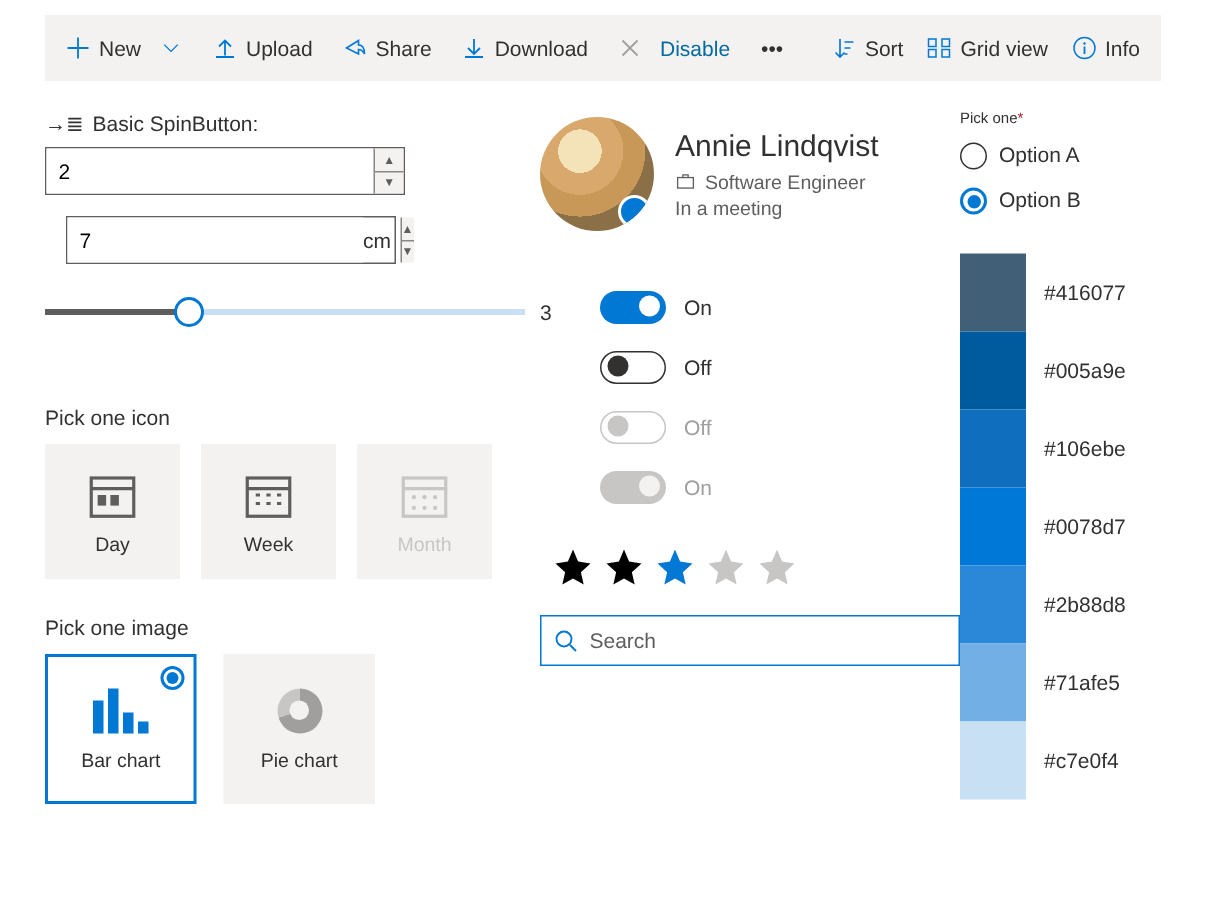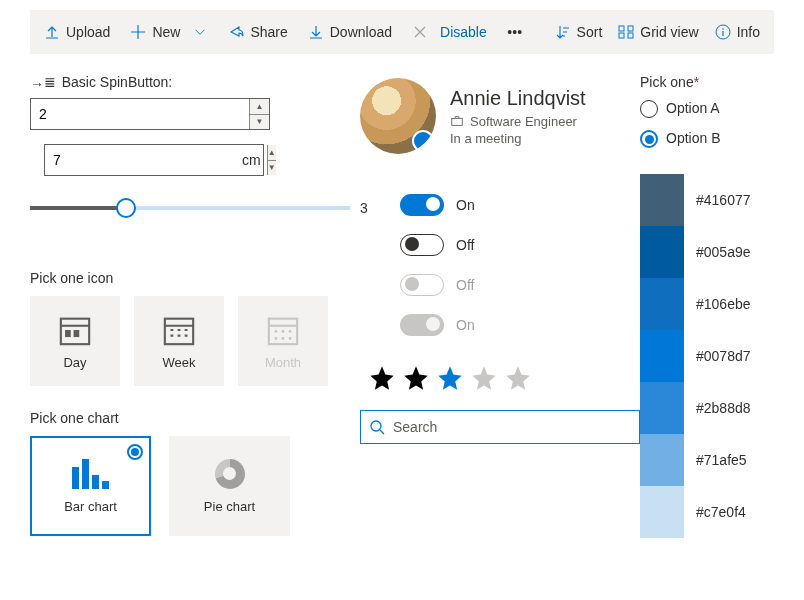--- a/index.html
+++ b/index.html
@@ -36,21 +36,21 @@
 
 .section-label { font-size: 14px; margin-bottom: 10px; margin-top: 48px; }
 .icon-choices { display: flex; gap: 14px; align-items: center; }
 .icon-choice { width: 90px; height: 90px; background: #f3f2f1; display: flex; flex-direction: column; align-items: center; justify-content: center; gap: 8px; cursor: pointer; }
 .icon-choice .cal-icon { width: 34px; height: 34px; color: #605e5c; }
 .icon-choice.disabled .cal-icon, .icon-choice.disabled { color: #c8c6c4; }
 .icon-choice-label { font-size: 13px; }
 
 
 .image-choices { display: flex; gap: 18px; margin-top: 10px; }
-.image-choice { position: relative; width: 121px; height: 100px; background: #f3f2f1; display: flex; flex-direction: column; align-items: center; justify-content: center; gap: 10px; cursor: pointer; }
+.image-choice { position: relative; width: 101px; height: 100px; background: #f3f2f1; display: flex; flex-direction: column; align-items: center; justify-content: center; gap: 10px; cursor: pointer; }
 .image-choice.selected { border: 2px solid #0078d4; background: #fff; }
 .image-choice .radio-indicator { position: absolute; top: 6px; right: 6px; width: 16px; height: 16px; border: 2px solid #0078d4; border-radius: 50%; display: flex; align-items: center; justify-content: center; }
 .image-choice.selected .radio-indicator::after { content: ''; width: 8px; height: 8px; background: #0078d4; border-radius: 50%; }
 .bar-mini { display: flex; align-items: flex-end; gap: 3px; height: 30px; }
 .bar-mini span { width: 7px; background: #0078d4; }
 .pie-mini { width: 30px; height: 30px; border-radius: 50%; background: conic-gradient(#a19f9d 0 70%, #c8c6c4 70% 100%); position: relative; }
 .pie-mini::after { content:''; position:absolute; top:28%; left:28%; width:44%; height:44%; background:#f3f2f1; border-radius:50%; }
 
 
 .persona { display: flex; align-items: center; gap: 14px; margin-top: 4px; }
@@ -83,58 +83,58 @@
 .star-full { fill: #000; }
 .star-accent { fill: #0078d4; }
 .star-empty { fill: #c8c6c4; }
 
 
 .search-box { display: flex; align-items: center; gap: 8px; border: 1px solid #0078d4; height: 34px; margin-top: 18px; padding: 0 8px; width: 280px; }
 .search-box input { border: none; flex: 1; font-size: 14px; outline: none; }
 .search-box input::placeholder { color: #605e5c; }
 
 
-.radio-label { font-size: 14px; margin-bottom: 10px; }
+.radio-label { font-size: 10px; margin-bottom: 10px; }
 .req { color: #a4262c; }
 .radio-row { display: flex; align-items: flex-start; gap: 8px; margin-bottom: 12px; cursor: pointer; }
 .radio { width: 18px; height: 18px; border: 1px solid #323130; border-radius: 50%; display: flex; align-items: center; justify-content: center; }
 .radio.checked { border: 2px solid #0078d4; }
 .radio.checked::after { content:''; width: 9px; height: 9px; background: #0078d4; border-radius: 50%; }
 
 .swatches { margin-top: 26px; display: flex; flex-direction: column; }
 .swatch-row { display: flex; align-items: center; gap: 12px; height: 52px; }
 .swatch { width: 44px; height: 52px; }
 .swatch-label { font-size: 14px; }
 
 svg { display: block; }
 </style>
 </head>
 <body>
 
 <div class="command-bar">
   <div class="cmd-item">
     <span class="cmd-icon">
         <svg viewBox="0 0 16 16" width="16" height="16">
-          <path d="M8 13V3M4 7l4-4 4 4M2 14h12" stroke="currentColor" fill="none" stroke-width="1.2"></path>
-        </svg>
-      </span>
-    <span>Upload</span>
-  </div>
-  <div class="cmd-item">
-    <span class="cmd-icon">
-        <svg viewBox="0 0 16 16" width="16" height="16">
           <path d="M8 1v14M1 8h14" stroke="currentColor" stroke-width="1.2"></path>
         </svg>
       </span>
     <span>New</span>
     <span class="cmd-icon" style="margin-left:6px">
         <svg viewBox="0 0 16 16" width="12" height="12">
           <path d="M2 5l6 6 6-6" stroke="currentColor" fill="none" stroke-width="1.2"></path>
         </svg>
       </span>
+  </div>
+  <div class="cmd-item">
+    <span class="cmd-icon">
+        <svg viewBox="0 0 16 16" width="16" height="16">
+          <path d="M8 13V3M4 7l4-4 4 4M2 14h12" stroke="currentColor" fill="none" stroke-width="1.2"></path>
+        </svg>
+      </span>
+    <span>Upload</span>
   </div>
   <div class="cmd-item">
     <span class="cmd-icon">
         <svg viewBox="0 0 16 16" width="16" height="16">
           <path d="M3 8l8-5v3c3 0 4 3 4 6-1-2-2-3-4-3v3L3 8z" stroke="currentColor" fill="none" stroke-width="1.1"></path>
         </svg>
       </span>
     <span>Share</span>
   </div>
   <div class="cmd-item">
@@ -247,21 +247,21 @@
             <circle cx="12" cy="13" r="1" fill="currentColor"></circle>
             <circle cx="17" cy="13" r="1" fill="currentColor"></circle>
             <circle cx="7" cy="18" r="1" fill="currentColor"></circle>
             <circle cx="12" cy="18" r="1" fill="currentColor"></circle>
             <circle cx="17" cy="18" r="1" fill="currentColor"></circle>
           </svg>
         <span class="icon-choice-label">Month</span>
       </div>
     </div>
 
-    <div class="section-label" style="margin-top:24px">Pick one chart</div>
+    <div class="section-label" style="margin-top:24px">Pick one image</div>
     <div class="image-choices">
       <div class="image-choice selected">
         <div class="radio-indicator"></div>
         <div class="bar-mini">
           <span style="height:22px"></span>
             <span style="height:30px"></span>
             <span style="height:14px"></span>
             <span style="height:8px"></span>
         </div>
         <span style="font-size:13px">Bar chart</span>

